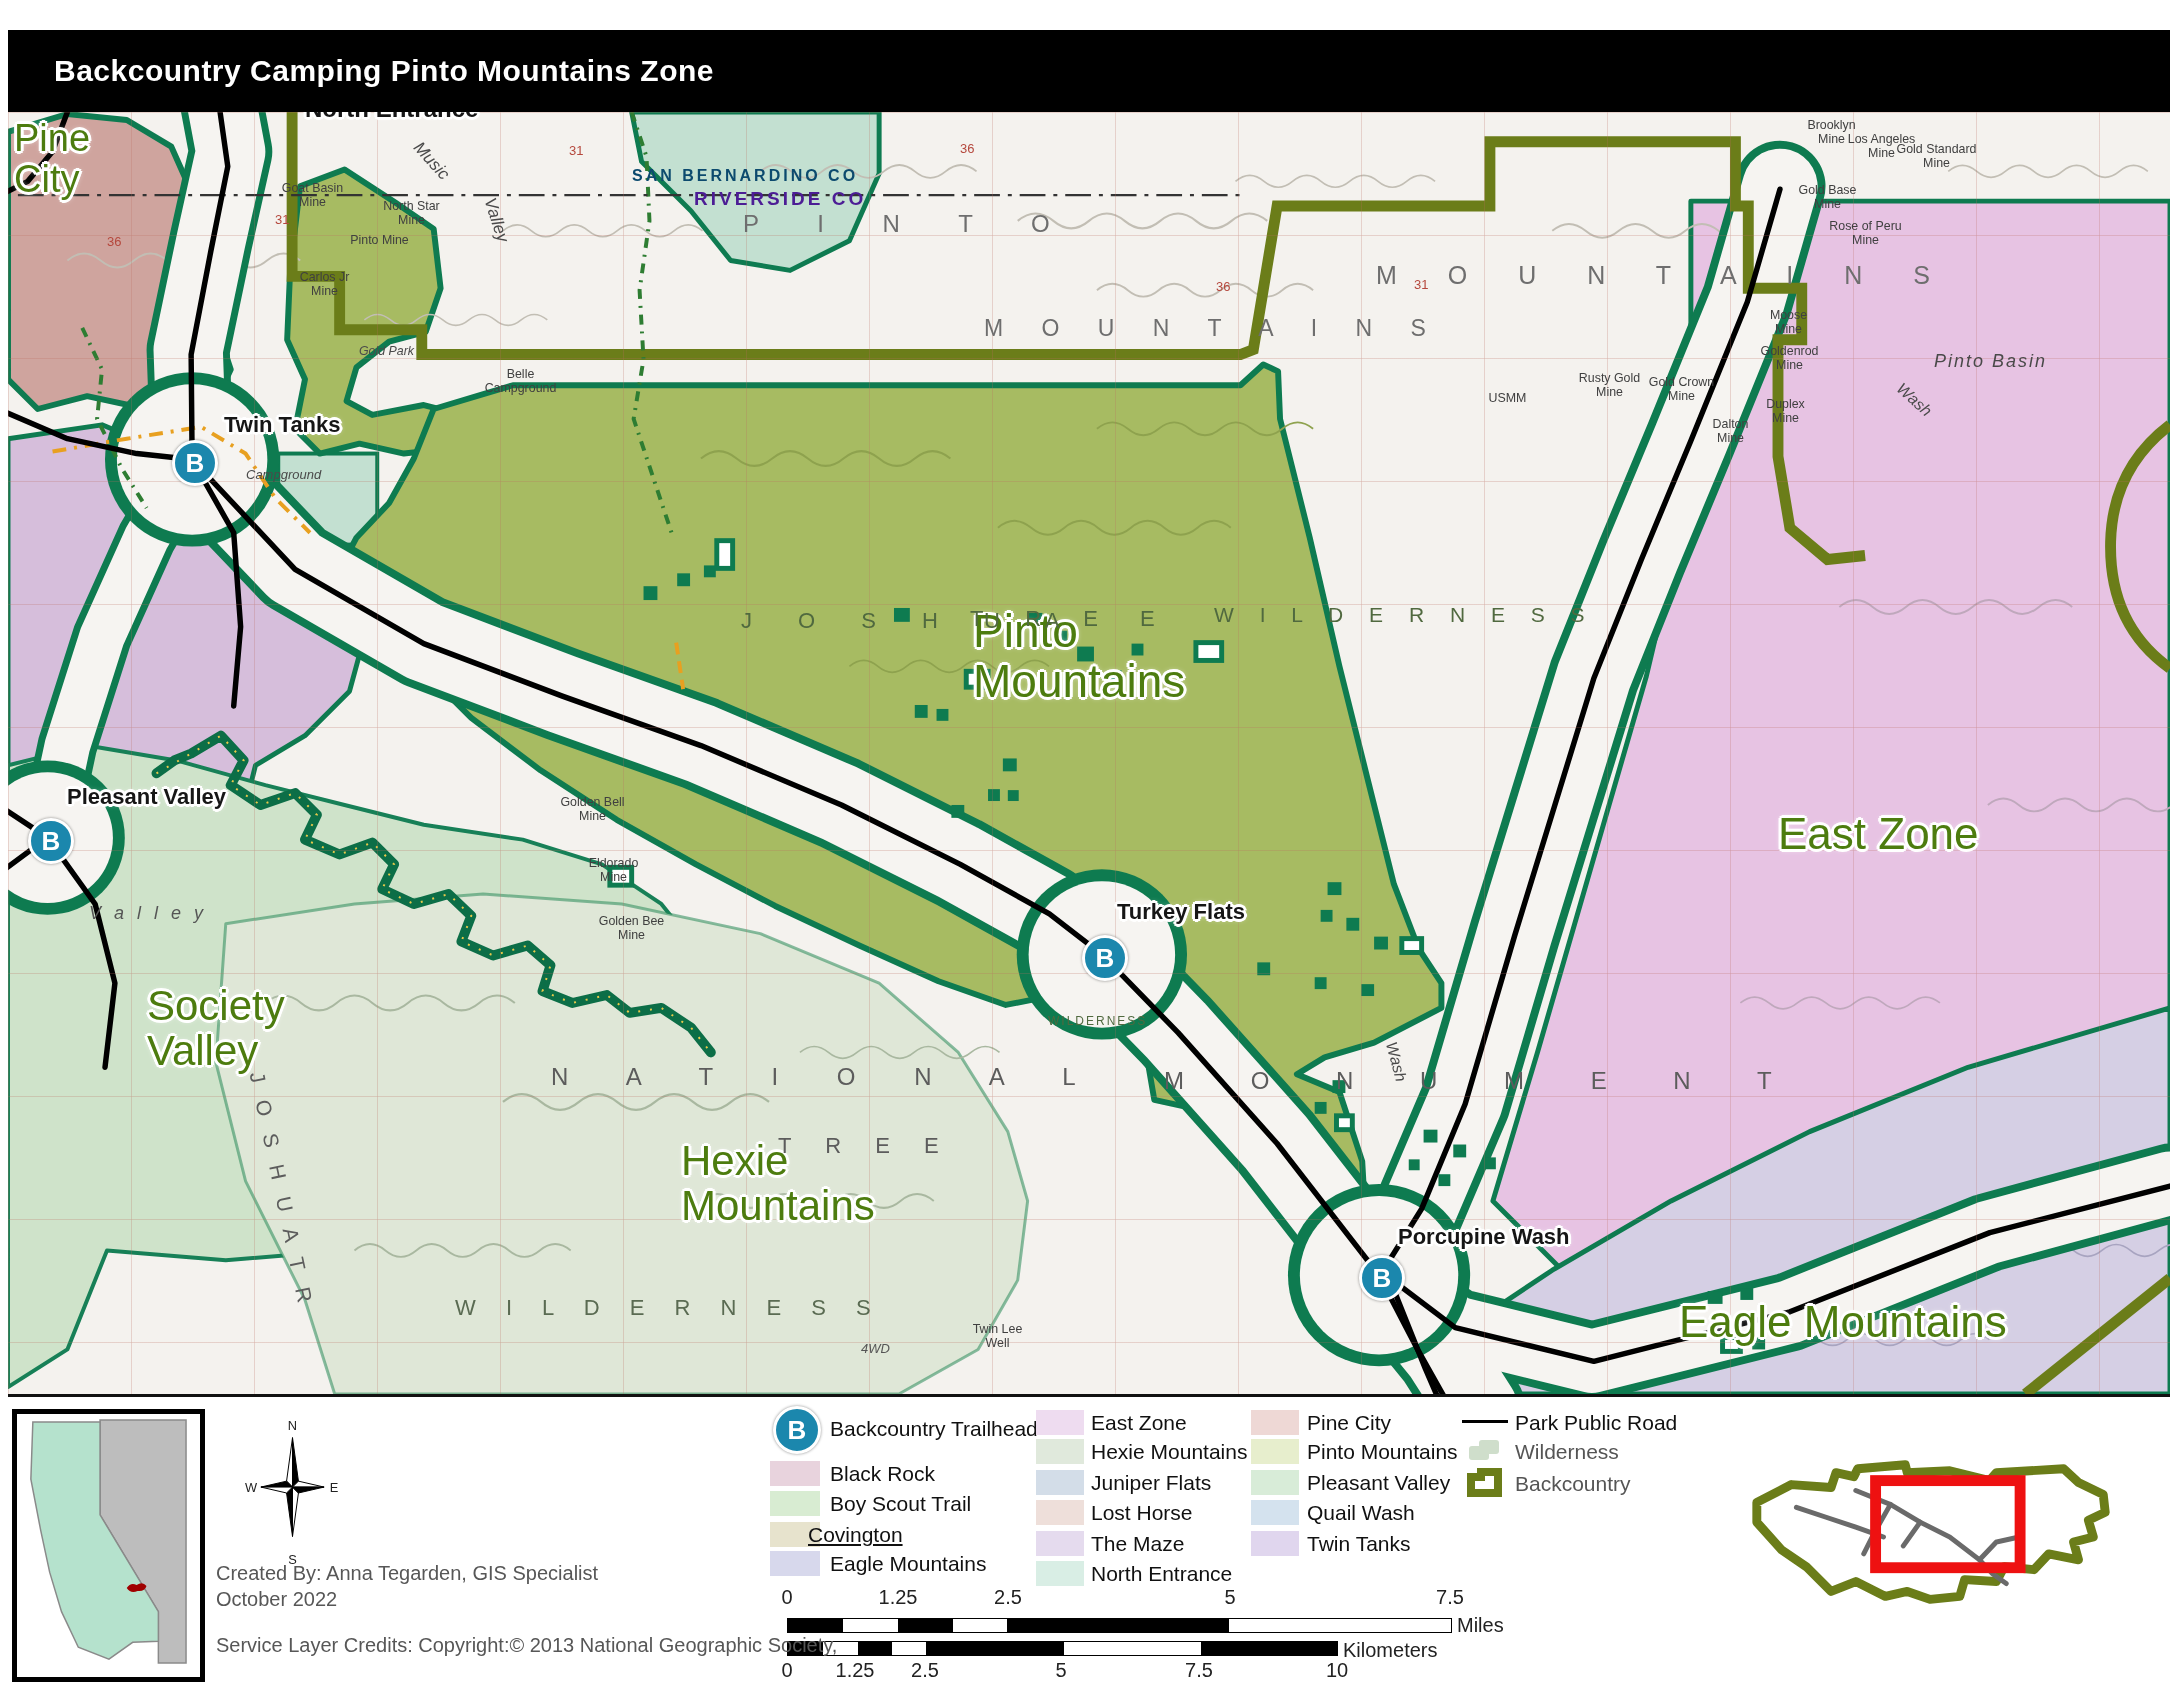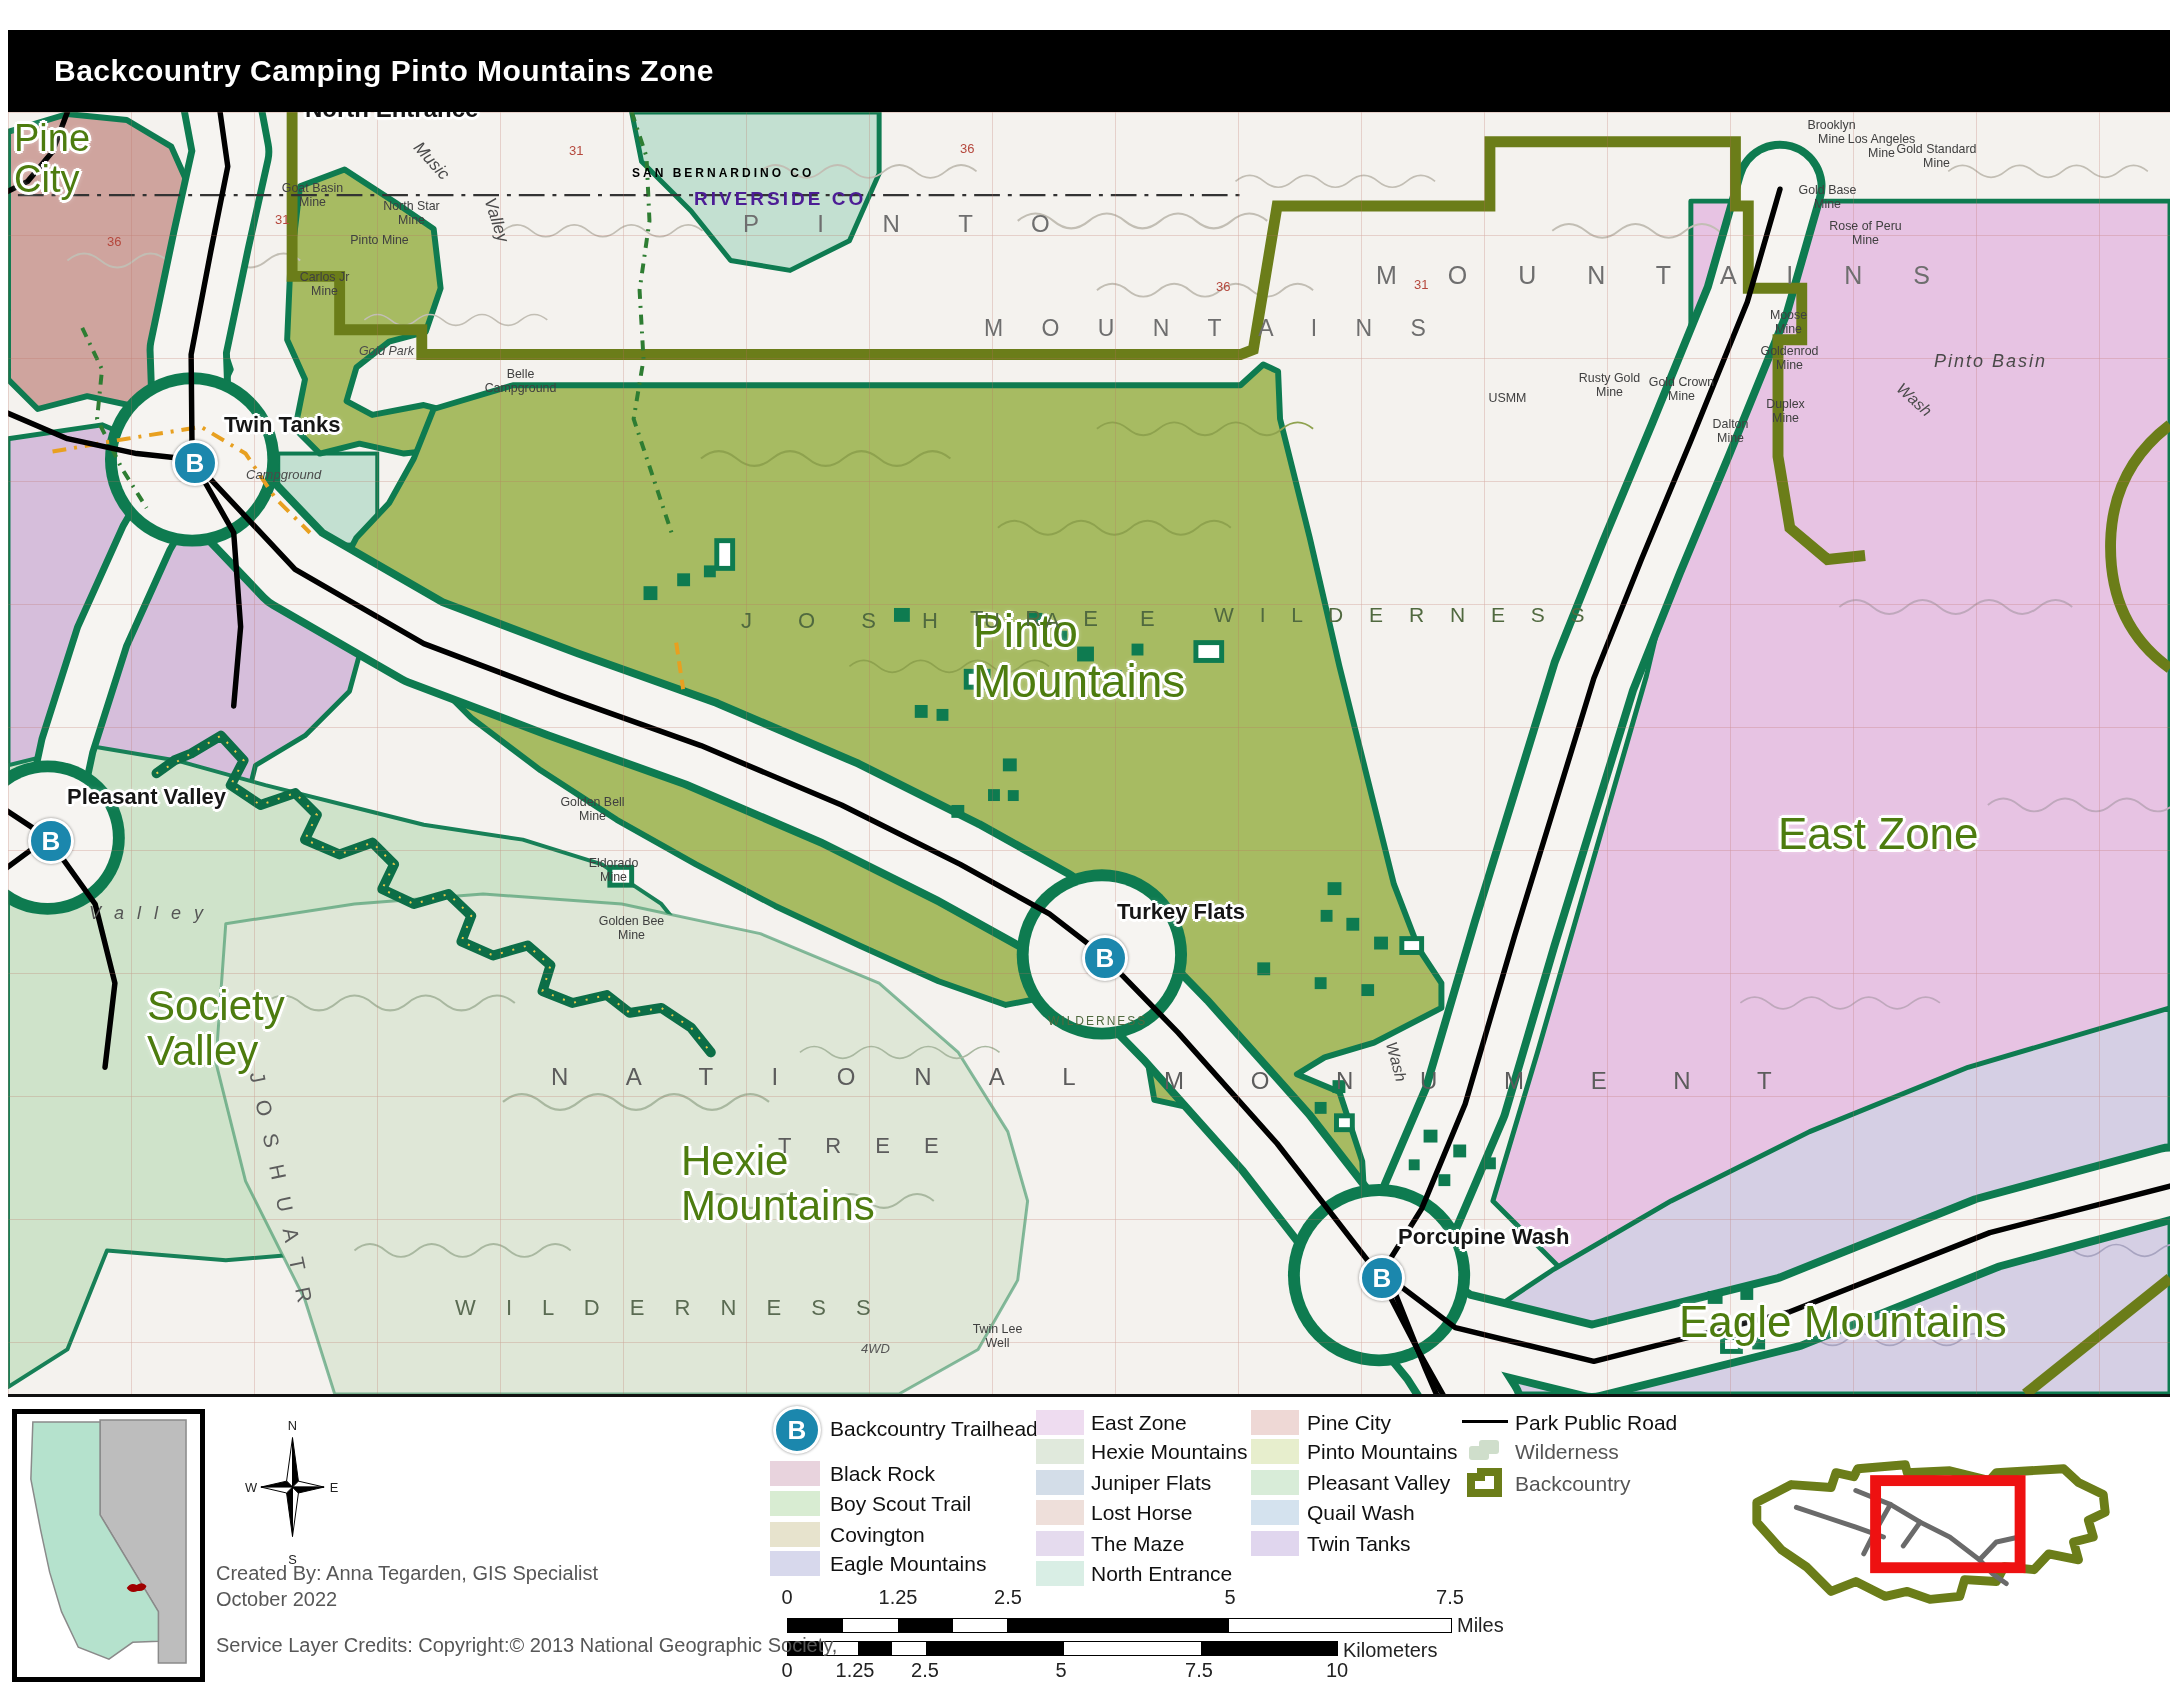--- a/index.html
+++ b/index.html
@@ -214,21 +214,21 @@
     <div class="bmark" style="left:20px;top:706px;">
         <span>B</span>
       </div>
     <div class="bmark" style="left:1074px;top:823px;">
         <span>B</span>
       </div>
     <div class="bmark" style="left:1351px;top:1143px;">
         <span>B</span>
       </div>
 
-    <div class="lab sp" style="left:624px;top:55px;font-size:12px;font-weight:bold;letter-spacing:3px;color:#000000;">SAN BERNARDINO  CO</div>
+    <div class="lab sp" style="left:624px;top:55px;font-size:16px;font-weight:bold;letter-spacing:3px;color:#0c4a6e;">SAN BERNARDINO  CO</div>
     <div class="lab sp" style="left:686px;top:77px;font-size:19px;font-weight:bold;letter-spacing:3px;color:#4c1d95;">RIVERSIDE  CO</div>
     <div class="lab sp" style="left:735px;top:99px;font-size:24px;letter-spacing:26px;">P I N T O</div>
     <div class="lab sp" style="left:976px;top:204px;font-size:23px;letter-spacing:16px;">M O U N T A I N S</div>
     <div class="lab sp" style="left:1368px;top:150px;font-size:25px;letter-spacing:22px;">M O U N T A I N S</div>
     <div class="lab sp" style="left:733px;top:497px;font-size:22px;letter-spacing:20px;color:#50693f;">J O S H U A</div>
     <div class="lab sp" style="left:962px;top:495px;font-size:22px;letter-spacing:18px;color:#50693f;">T R E E</div>
     <div class="lab sp" style="left:1206px;top:492px;font-size:21px;letter-spacing:10px;color:#50693f;">W I L D E R N E S S</div>
     <div class="lab sp" style="left:543px;top:952px;font-size:24px;letter-spacing:26px;color:#5c5c5c;">N A T I O N A L</div>
     <div class="lab sp" style="left:1156px;top:956px;font-size:24px;letter-spacing:30px;color:#5c5c5c;">M O N U M E N T</div>
     <div class="lab sp" style="left:770px;top:1022px;font-size:22px;letter-spacing:14px;color:#5c5c5c;">T R E E</div>
@@ -326,21 +326,21 @@
 
   <div class="bmark" style="left:773px;top:1406px;width:42px;height:42px;position:absolute;z-index:4;">
     <span>B</span>
   </div>
   <div class="legend-label" style="left:830px;top:1417px;">Backcountry Trailhead</div>
   <span class="sw" style="left: 770px; top: 1461px; background: rgb(232, 211, 221);"></span>
   <div class="legend-label" style="left:830px;top:1462px;">Black Rock</div>
   <span class="sw" style="left: 770px; top: 1491px; background: rgb(216, 236, 210);"></span>
   <div class="legend-label" style="left:830px;top:1492px;">Boy Scout Trail</div>
   <span class="sw" style="left: 770px; top: 1522px; background: rgb(231, 227, 205);"></span>
-  <div class="legend-label" style="left:830px;top:1523px;">Covington</div>
+  <div class="legend-label" style="left:808px;top:1523px;text-decoration:underline;">Covington</div>
   <span class="sw" style="left: 770px; top: 1551px; background: rgb(215, 216, 236);"></span>
   <div class="legend-label" style="left:830px;top:1552px;">Eagle Mountains</div>
 
   <span class="sw" style="left: 1036px; top: 1410px; width: 48px; background: rgb(238, 220, 240);"></span>
   <div class="legend-label" style="left:1091px;top:1411px;">East Zone</div>
   <span class="sw" style="left: 1036px; top: 1439px; width: 48px; background: rgb(224, 233, 220);"></span>
   <div class="legend-label" style="left:1091px;top:1440px;">Hexie Mountains</div>
   <span class="sw" style="left: 1036px; top: 1470px; width: 48px; background: rgb(211, 221, 232);"></span>
   <div class="legend-label" style="left:1091px;top:1471px;">Juniper Flats</div>
   <span class="sw" style="left: 1036px; top: 1500px; width: 48px; background: rgb(238, 223, 218);"></span>

